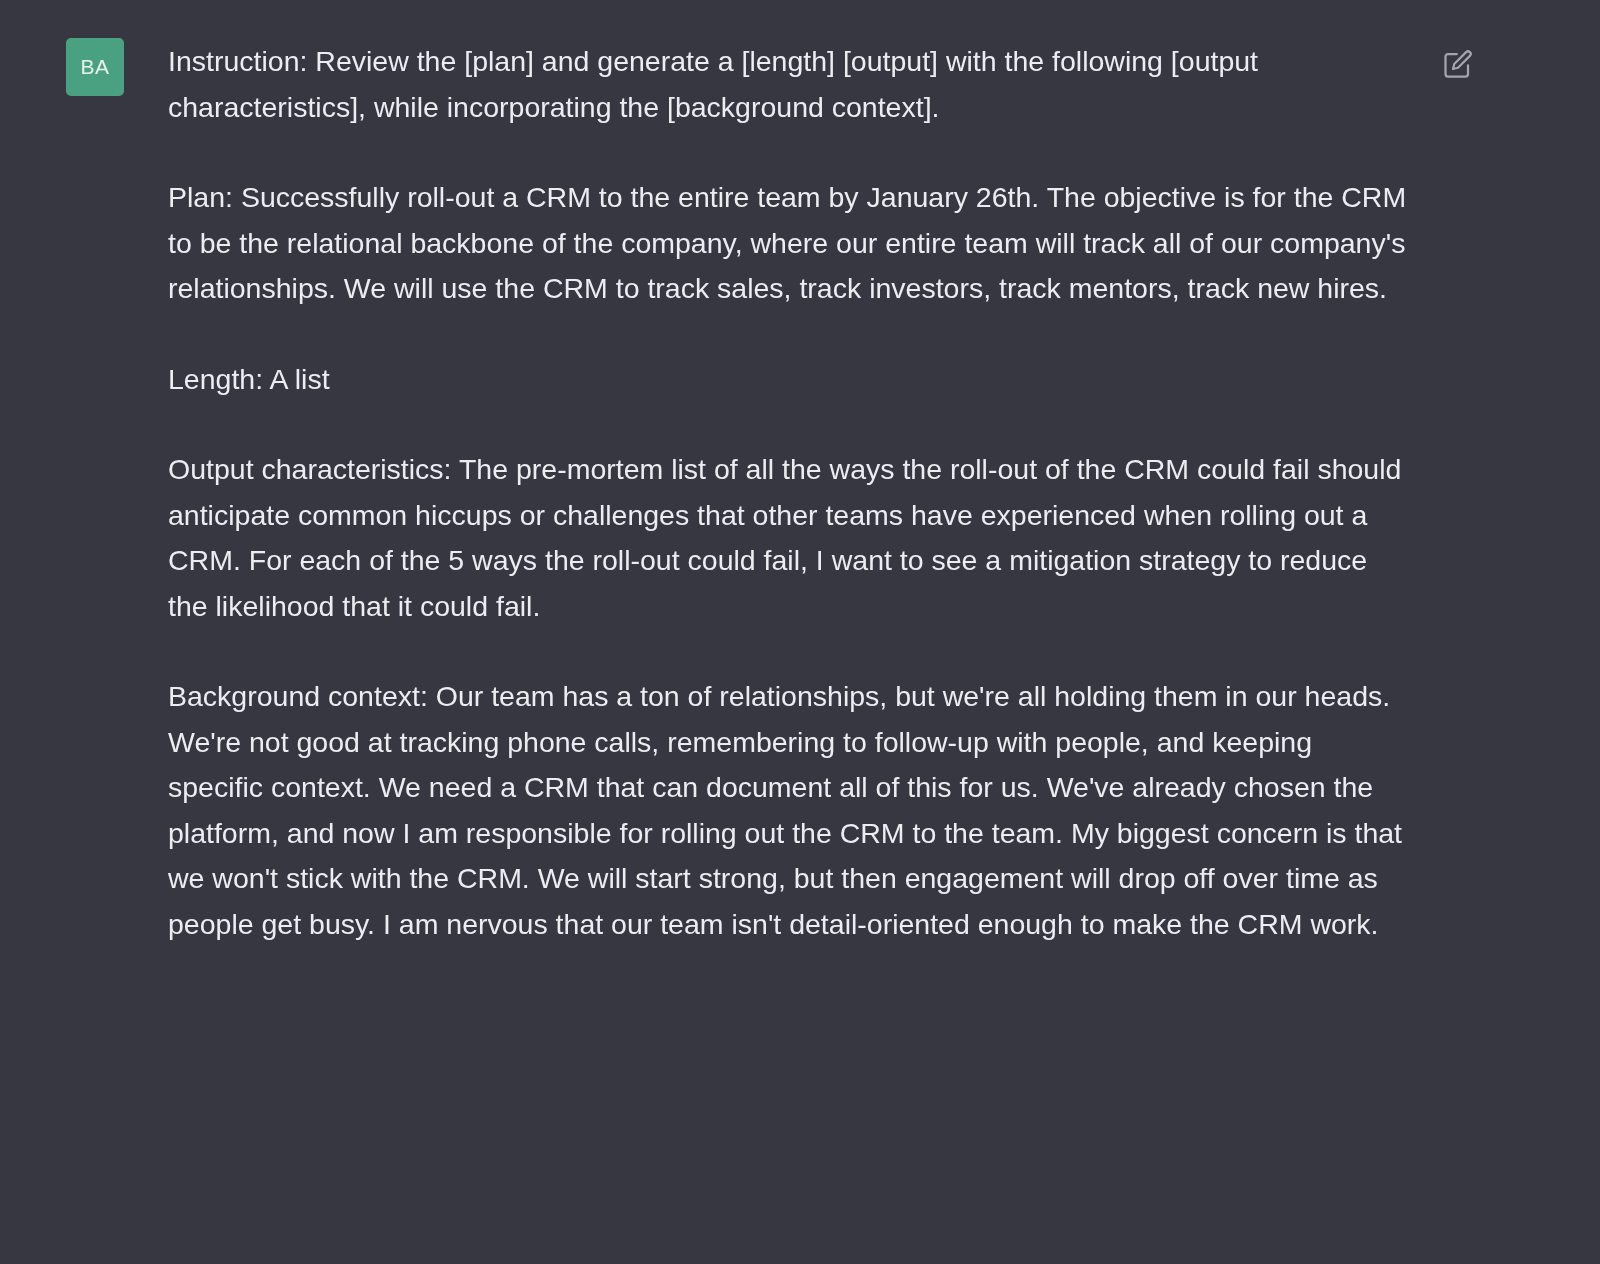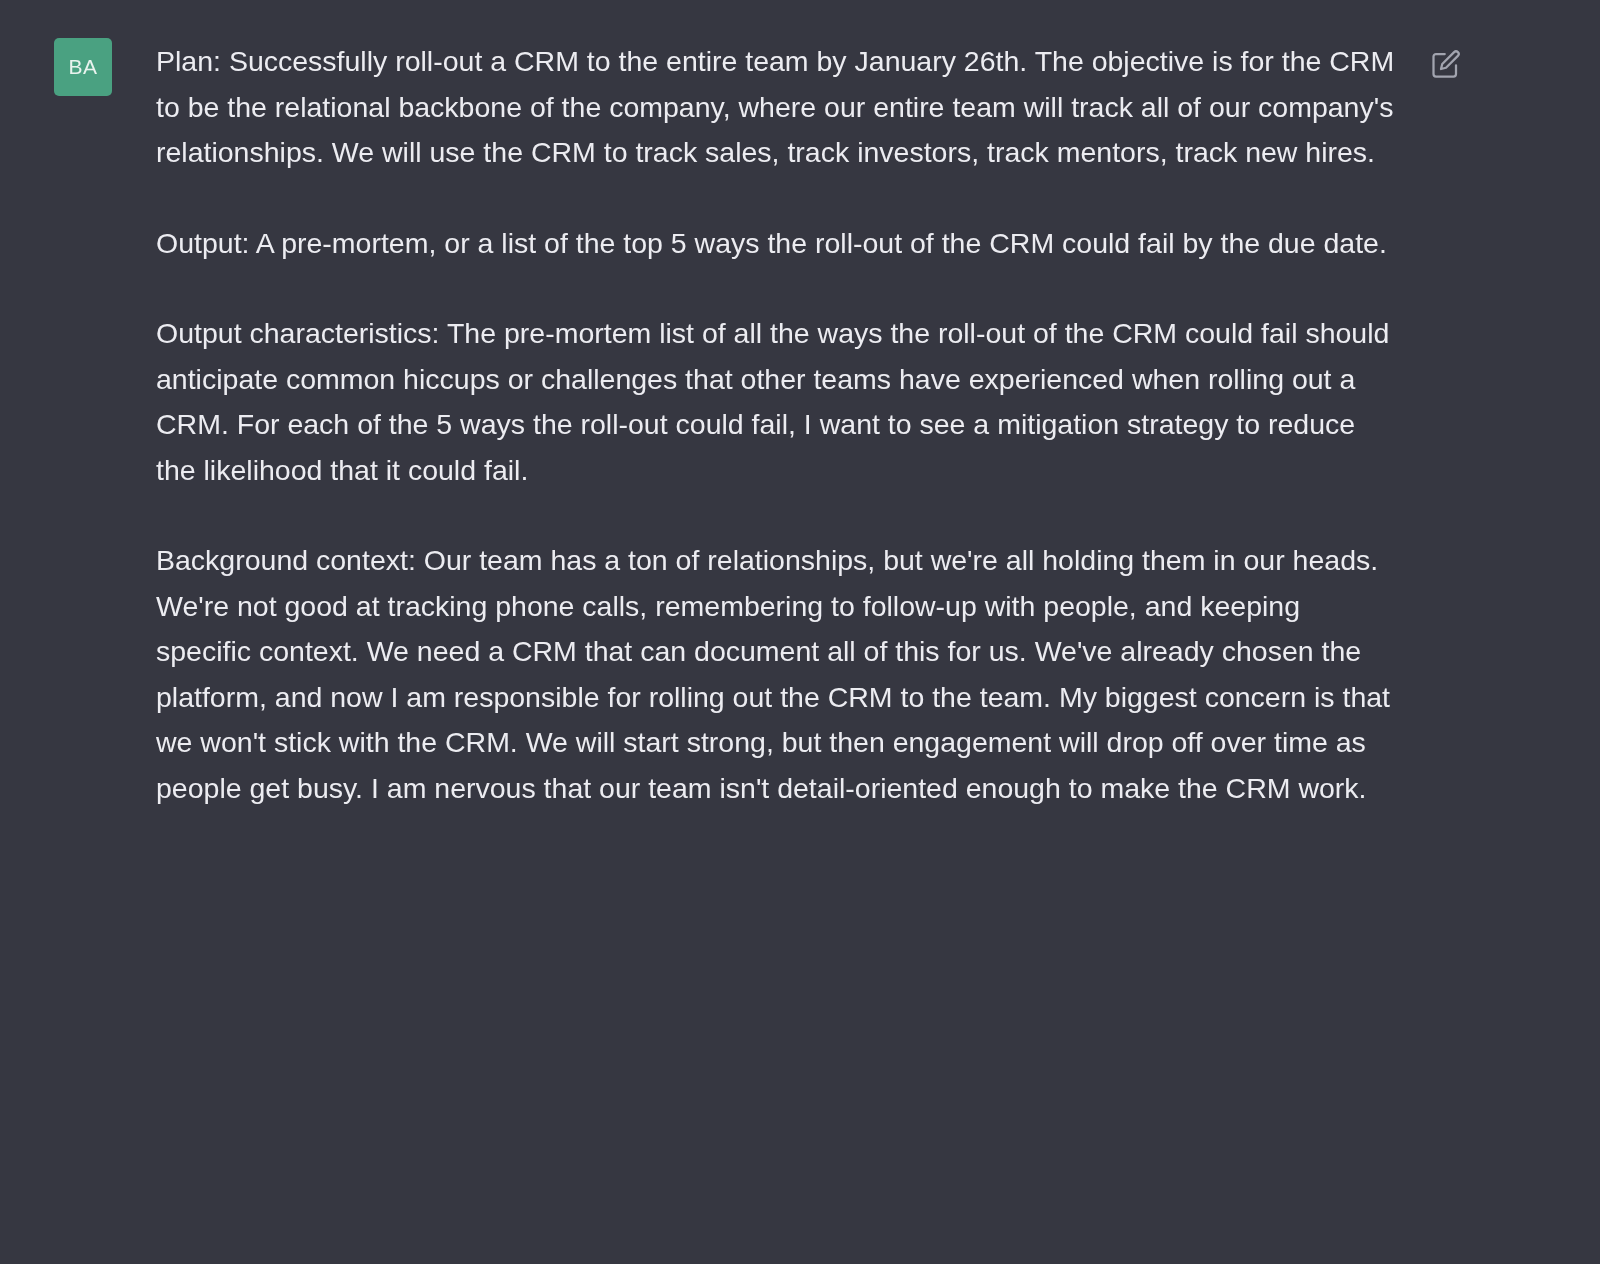--- a/index.html
+++ b/index.html
@@ -6,22 +6,21 @@
   html, body {
     width: 1600px;
     height: 1264px;
     background: #363741;
     font-family: "Liberation Sans", sans-serif;
     overflow: hidden;
   }
   .message-row {
     display: flex;
     align-items: flex-start;
-    padding: 38px 60px 0 34px;
-    margin-left: 20px;
+    padding: 38px 60px 0 66px;
   }
   .avatar {
     width: 58px;
     height: 58px;
     border-radius: 5px;
     background: #4AA181;
     color: #E9F3EE;
     font-size: 21px;
     letter-spacing: 0.5px;
     display: flex;
@@ -55,22 +54,23 @@
   .edit-btn svg { display: block; }
 </style>
 </head>
 <body>
 
 <div class="message-row">
   <div class="avatar">
     <span>BA</span>
   </div>
   <div class="content">
+    <p>Instruction: Review the [plan] and generate a [length] [output] with the following [output characteristics], while incorporating the [background context].</p>
     <p>Plan: Successfully roll-out a CRM to the entire team by January 26th. The objective is for the CRM to be the relational backbone of the company, where our entire team will track all of our company's relationships. We will use the CRM to track sales, track investors, track mentors, track new hires.</p>
-    <p>Output: A pre-mortem, or a list of the top 5 ways the roll-out of the CRM could fail by the due date.</p>
+    <p>Length: A list</p>
     <p>Output characteristics: The pre-mortem list of all the ways the roll-out of the CRM could fail should anticipate common hiccups or challenges that other teams have experienced when rolling out a CRM. For each of the 5 ways the roll-out could fail, I want to see a mitigation strategy to reduce the likelihood that it could fail.</p>
     <p>Background context: Our team has a ton of relationships, but we're all holding them in our heads. We're not good at tracking phone calls, remembering to follow-up with people, and keeping specific context. We need a CRM that can document all of this for us. We've already chosen the platform, and now I am responsible for rolling out the CRM to the team. My biggest concern is that we won't stick with the CRM. We will start strong, but then engagement will drop off over time as people get busy. I am nervous that our team isn't detail-oriented enough to make the CRM work.</p>
   </div>
   <button class="edit-btn" aria-label="Edit message">
     <svg width="30" height="30" viewBox="0 0 24 24" fill="none" stroke="currentColor" stroke-width="1.8" stroke-linecap="round" stroke-linejoin="round">
       <path d="M11 4H4a2 2 0 0 0-2 2v14a2 2 0 0 0 2 2h14a2 2 0 0 0 2-2v-7"></path>
       <path d="M18.5 2.5a2.121 2.121 0 0 1 3 3L12 15l-4 1 1-4 9.5-9.5z"></path>
     </svg>
   </button>
 </div>

